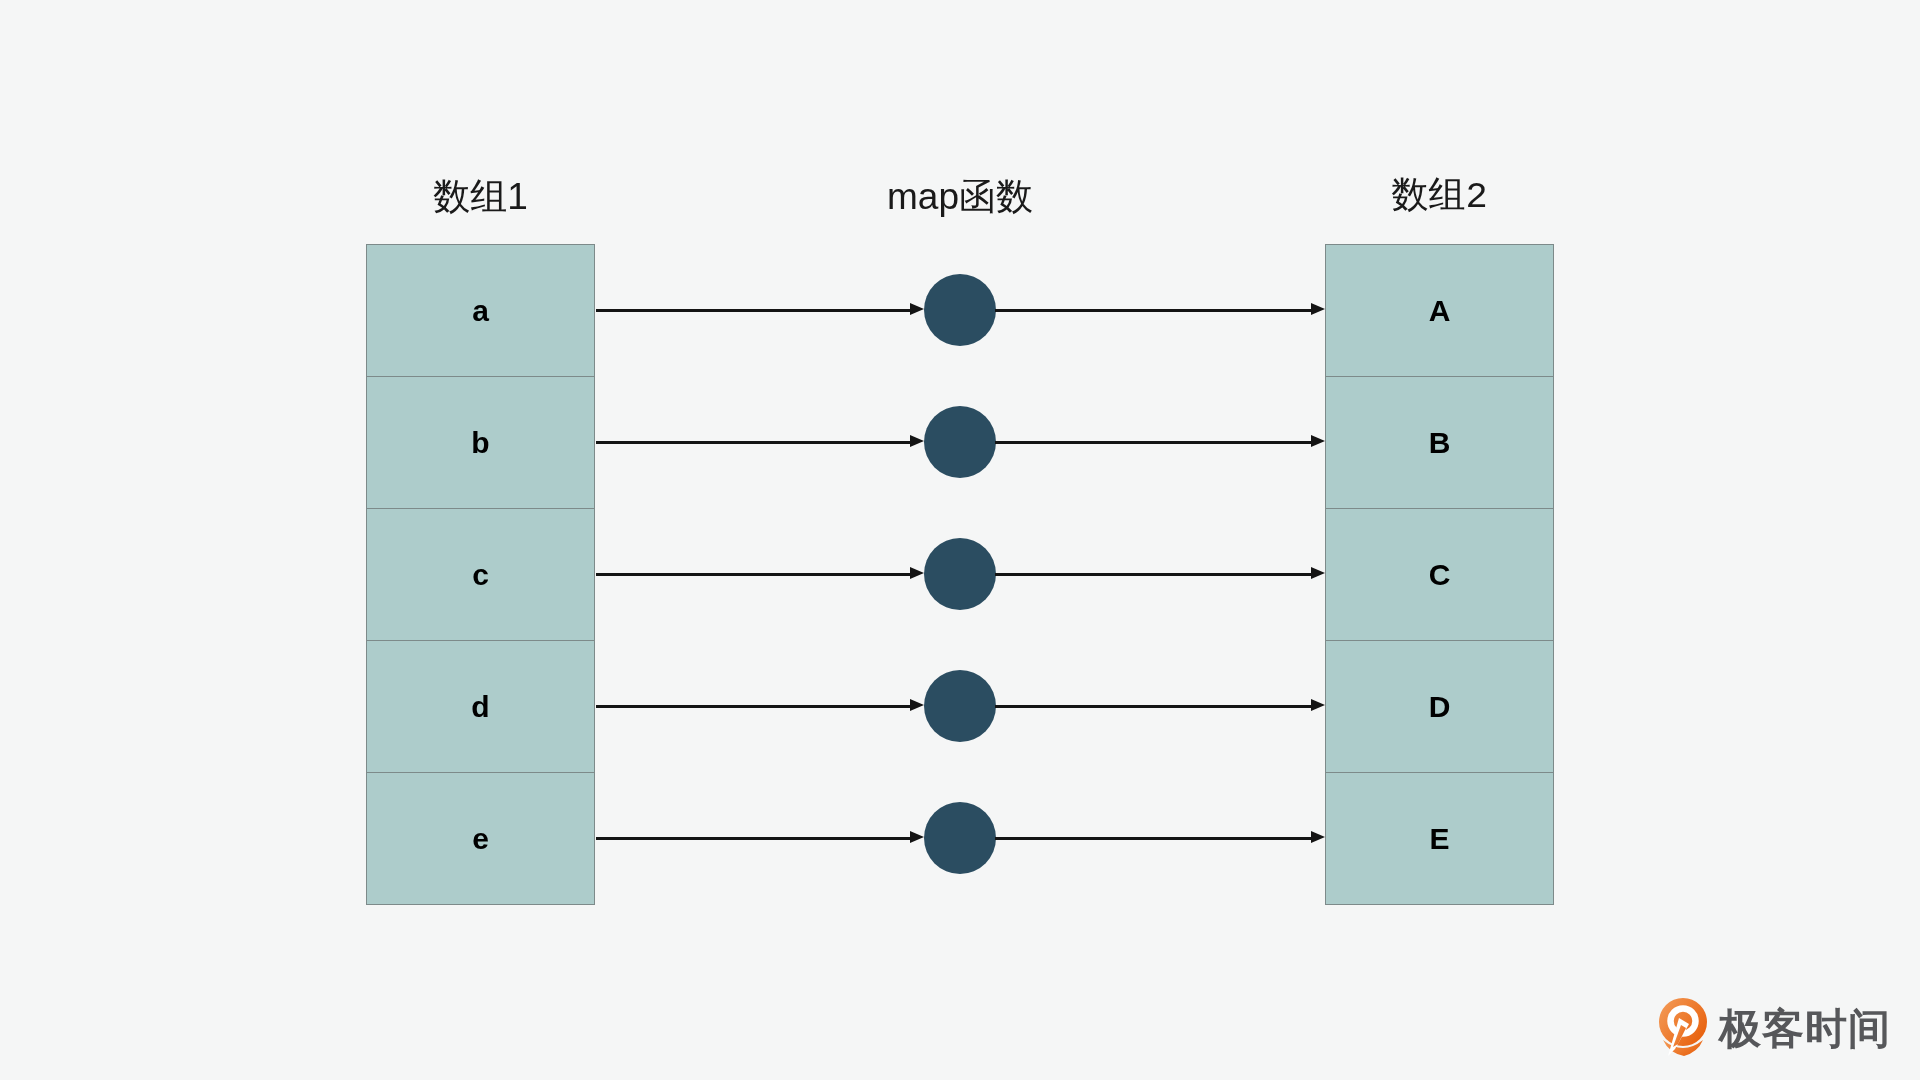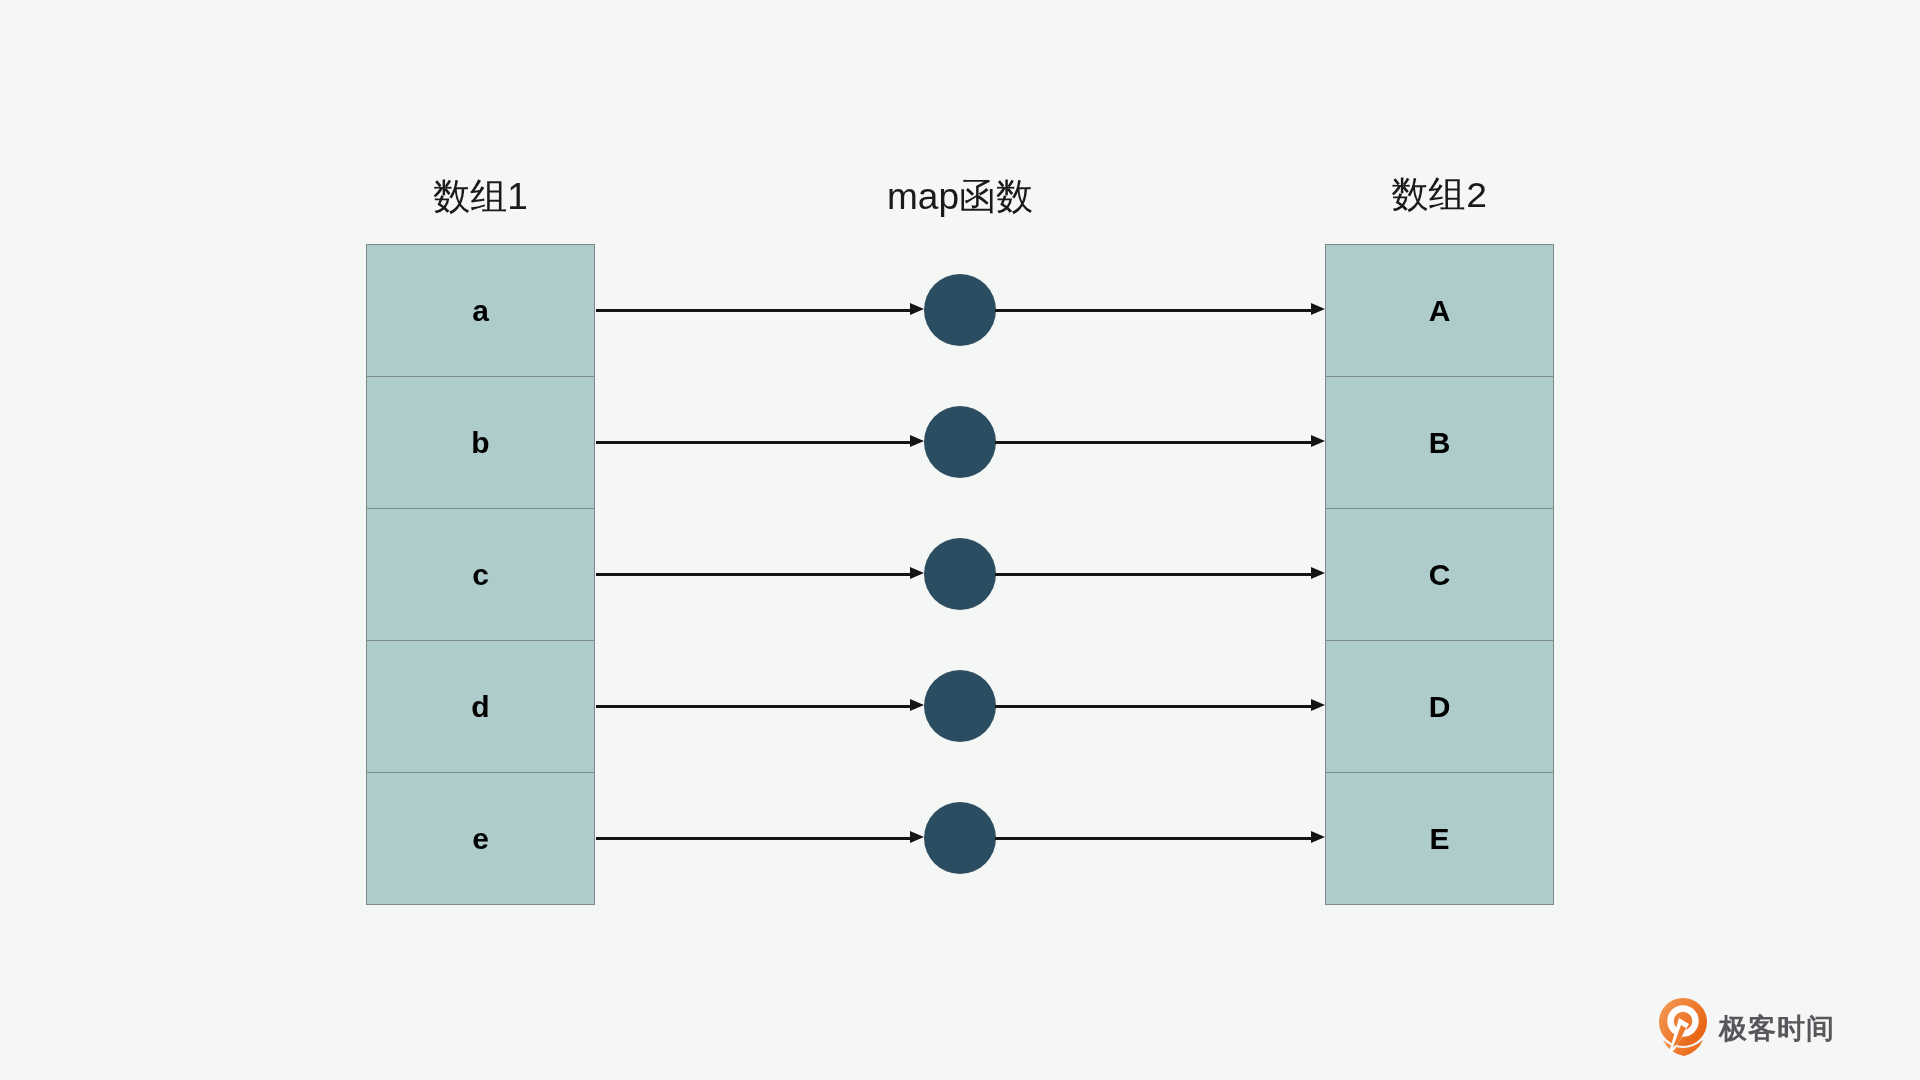--- a/index.html
+++ b/index.html
@@ -95,21 +95,21 @@
     left:1656px;
     top:998px;
     display:flex;
     align-items:center;
     gap:9px;
   }
   .logo-icon{width:54px;height:61px;display:block;}
   .logo-icon .stop1{stop-color:var(--logo-orange-light);}
   .logo-icon .stop2{stop-color:var(--logo-orange-dark);}
   .logo-text{
-    font-size:28px;
+    font-size:42px;
     font-weight:600;
     color:var(--logo-text);
     letter-spacing:1px;
     line-height:61px;
     white-space:nowrap;
   }
 </style>
 </head>
 <body>
 

